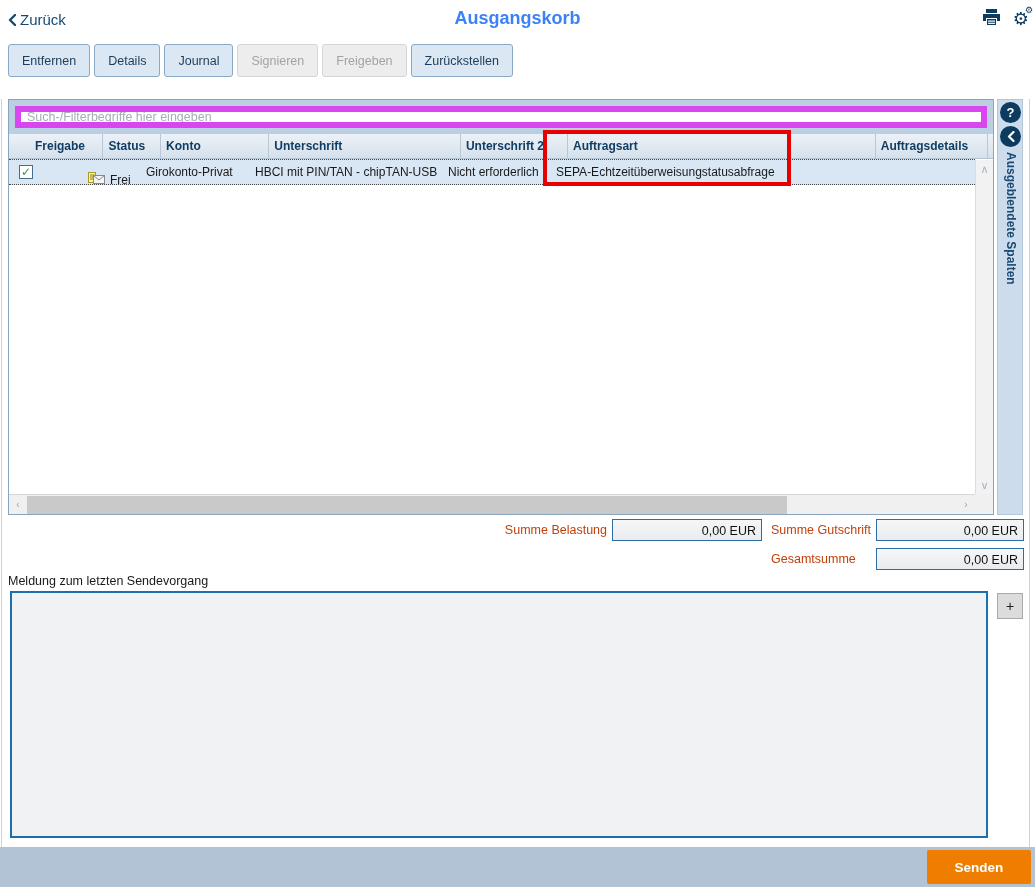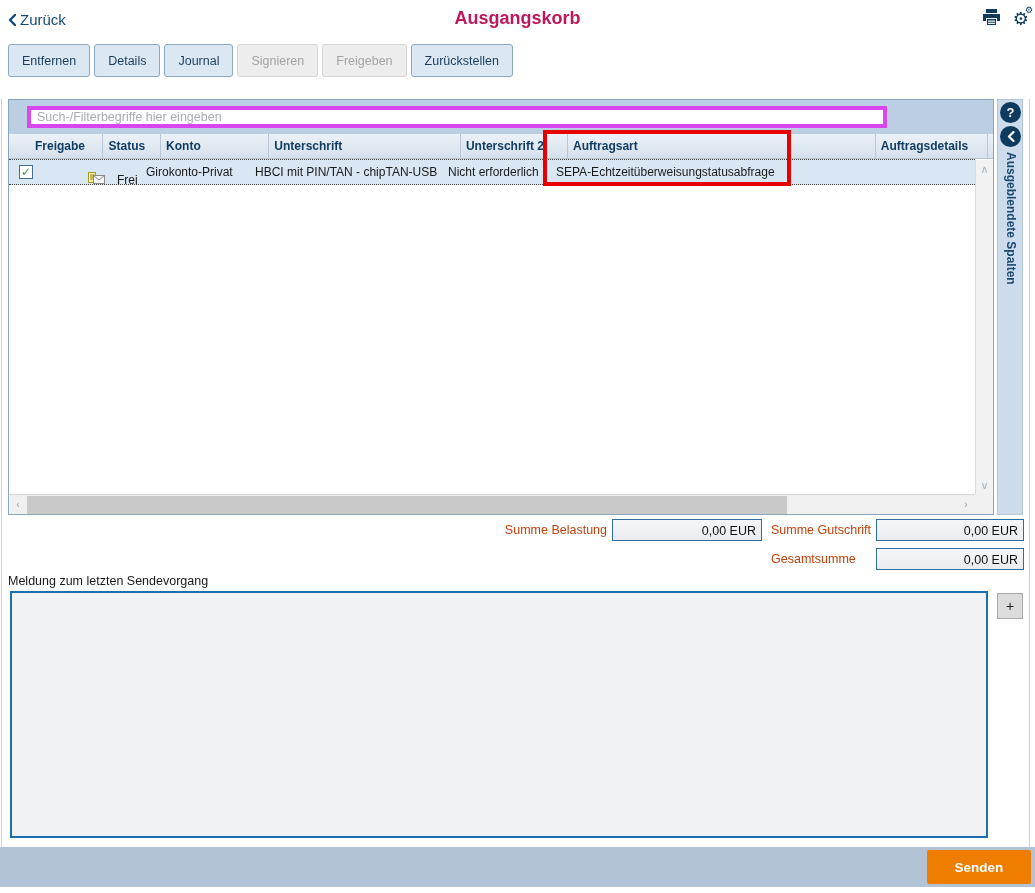--- a/index.html
+++ b/index.html
@@ -5,59 +5,59 @@
   * { margin:0; padding:0; box-sizing:border-box; }
   html,body { background:#fff; }
   body { font-family:"Liberation Sans","DejaVu Sans",sans-serif; }
   #stage { position:relative; width:1035px; height:893px; background:#fff; overflow:hidden; }
 
   
   .back-link { position:absolute; left:8px; top:11px; display:flex; align-items:center; gap:4px;
                color:#154a74; font-size:15px; cursor:pointer; }
   .back-link svg { display:block; }
   .page-title { position:absolute; left:0; top:8px; width:100%; text-align:center;
-                font-size:18px; font-weight:bold; color:#be185d; }
+                font-size:18px; font-weight:bold; color:#3b82f6; }
   .top-icons { position:absolute; right:6px; top:9px; display:flex; gap:12px; align-items:center; }
   .icon-btn { cursor:pointer; position:relative; }
   .gear-main { font-size:18px; color:#0d3c61; line-height:18px; }
   .gear-small { position:absolute; top:-4px; right:-4px; font-size:9px; color:#0d3c61; line-height:9px; }
 
   
   .toolbar { position:absolute; left:8px; top:44px; display:flex; gap:4px; }
   .tb-btn { height:33px; padding:0 13px; font-size:12.5px; border-radius:3px; cursor:pointer;
             background:#dbe8f4; border:1px solid #89a9c4; color:#1b3c5a; }
   .tb-btn.disabled { background:#ededed; border:1px solid #d5d5d5; color:#a3a3a3; cursor:default; }
 
   
   .outer-line { position:absolute; top:99px; height:748px; width:1px; background:#c2d3e2; }
 
   
   .panel { position:absolute; left:8px; top:99px; width:986px; height:416px;
            border:1px solid #8aa6bf; background:#fff; }
   .search-band { position:absolute; left:0; top:0; right:0; height:34px; background:#bccfe2; }
-  .search-input { position:absolute; left:18px; top:6px; width:860px; height:22px;
-                  border:4px solid #d946ef; font-size:12.5px; padding:0 6px; color:#333;
+  .search-input { position:absolute; left:6px; top:6px; width:972px; height:22px;
+                  border:6px solid #d946ef; font-size:12.5px; padding:0 6px; color:#333;
                   font-family:"Liberation Sans","DejaVu Sans",sans-serif; }
   .search-input::placeholder { color:#a6adb4; opacity:1; }
 
   .thead { position:absolute; left:0; top:34px; right:0; height:25px; display:flex;
            background:linear-gradient(#ecf1f7,#d5e1ec); border-bottom:1px solid #b4c3d2;padding-left:21px; }
   .th { font-size:12px; font-weight:bold; color:#123d63; padding:5px 0 0 5px;
         border-right:1px solid #b9c7d6; overflow:hidden; white-space:nowrap; }
   .c0{width:74px;} .c1{width:58px;} .c2{width:109px;} .c3{width:193px;}
   .c4{width:108px;} .c5{width:310px;} .c6{width:113px;} .cfill{flex:1;border-right:none;}
 
   .trow { position:absolute; left:0; top:59px; right:18px; height:26px; display:flex;
           background:#d9e7f4; border-top:1px dotted #444; border-bottom:1px dotted #444;
           cursor:pointer; }
   .td { font-size:12px; color:#1a1a1a; padding:5px 0 0 5px; overflow:hidden; white-space:nowrap; }
   .td-check { padding-top:5px; padding-left:10px; }
   .checkbox { width:14px; height:14px; background:#fff; border:1px solid #456e8e;
               font-size:12px; line-height:12px; text-align:center; color:#2d9b2d; font-weight:bold; }
-  .status-cell { display:flex; align-items:center; gap:12px; padding-top:15px; }
+  .status-cell { display:flex; align-items:center; gap:5px; padding-top:15px; }
   .status-cell .lbl { padding-top:1px; }
 
   .vscroll { position:absolute; right:0; top:60px; bottom:20px; width:18px;
              background:#f2f2f2; border-left:1px solid #dcdcdc; }
   .vscroll .arr { position:absolute; left:0; width:100%; text-align:center; color:#9fb4c6;
                   font-size:11px; height:14px; line-height:14px; cursor:pointer; }
   .arr-up{top:2px;} .arr-dn{bottom:2px;}
   .hscroll { position:absolute; left:0; bottom:0; right:18px; height:20px; background:#f0f0f0;
              border-top:1px solid #d8d8d8; }
   .hscroll .arr { position:absolute; top:0; width:18px; height:100%; text-align:center;

